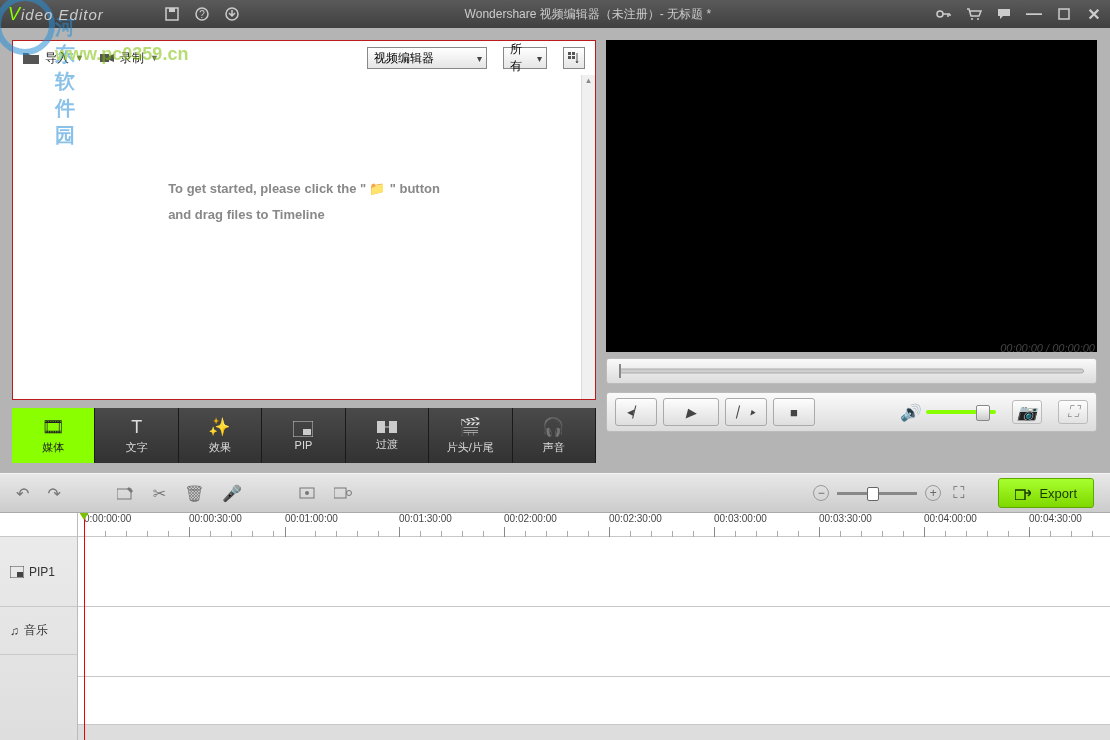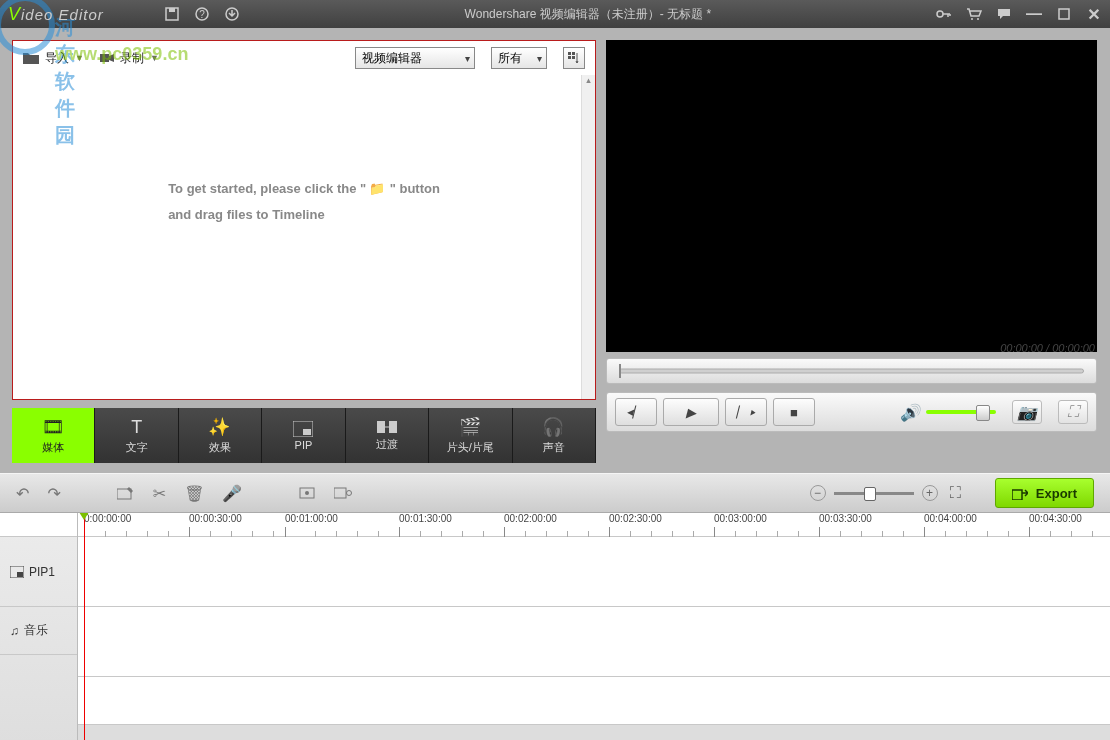--- a/index.html
+++ b/index.html
@@ -23,21 +23,21 @@
 
 .main-row { display: flex; gap: 0; padding: 0; background: #b4b4b4; }
 .media-panel-wrap { width: 596px; }
 .media-panel { margin: 12px 0 8px 12px; background: #fff; height: 360px; position: relative; border: 1px solid #b91c1c; }
 .media-toolbar { height: 34px; display: flex; align-items: center; padding: 0 10px; gap: 16px; }
 .media-toolbar .left-btn { display: flex; align-items: center; gap: 6px; font-size: 12px; color: #222; cursor: pointer; }
 .media-toolbar .spacer { flex: 1; }
 .select { height: 22px; border: 1px solid #888; font-size: 12px; background: linear-gradient(#fff,#e5e5e5); padding: 0 18px 0 6px; position: relative; display: inline-flex; align-items: center; cursor: pointer; }
 .select::after { content: "▾"; position: absolute; right: 4px; color: #444; font-size: 10px; }
 .select.w1 { width: 120px; }
-.select.w2 { width: 56px; }
+.select.w2 { width: 44px; justify-content: flex-end; }
 .grid-btn { width: 22px; height: 22px; border: 1px solid #888; display: flex; align-items: center; justify-content: center; font-size: 10px; background: linear-gradient(#fff,#e5e5e5); cursor: pointer; }
 .media-empty { position: absolute; top: 45%; left: 50%; transform: translate(-50%,-50%); text-align: left; color: #888; font-size: 13px; line-height: 2; font-weight: bold; }
 .media-empty .folder-glyph { color: #888; }
 .media-scroll { position: absolute; right: 0; top: 34px; bottom: 0; width: 14px; background: #f0f0f0; border-left: 1px solid #ddd; }
 .media-scroll .up { position: absolute; top: 0; width: 100%; text-align: center; font-size: 9px; color: #888; }
 
 
 .cat-tabs { display: flex; margin: 0 0 0 12px; height: 55px; }
 .cat-tab { flex: 1; background: linear-gradient(#4a4a4a,#323232); color: #ddd; display: flex; flex-direction: column; align-items: center; justify-content: center; gap: 2px; font-size: 11px; border-right: 1px solid #1a1a1a; cursor: pointer; }
 .cat-tab.active { background: #8aff00; color: #222; }
@@ -58,21 +58,21 @@
 .vol-track::after { content: ""; position: absolute; right: 6px; top: -5px; width: 12px; height: 14px; background: linear-gradient(#fff,#ccc); border: 1px solid #888; border-radius: 2px; }
 .cam-btn, .fs-btn { width: 30px; height: 24px; border: 1px solid #bbb; background: linear-gradient(#fdfdfd,#e2e2e2); border-radius: 3px; display: flex; align-items: center; justify-content: center; color: #888; margin-left: 10px; cursor: pointer; }
 
 
 .timeline-toolbar { height: 40px; background: linear-gradient(#e8e8e8,#cccccc); border-top: 1px solid #f5f5f5; border-bottom: 1px solid #aaa; display: flex; align-items: center; padding: 0 16px; gap: 18px; margin-top: 10px; }
 .tl-btn { color: #777; font-size: 16px; cursor: pointer; }
 .tl-spacer { flex: 1; }
 .zoom-slider { display: flex; align-items: center; gap: 8px; }
 .zoom-track { width: 80px; height: 3px; background: #888; position: relative; }
 .zoom-track::after { content: ""; position: absolute; left: 30px; top: -5px; width: 10px; height: 12px; background: #fff; border: 1px solid #666; border-radius: 2px; }
-.export-btn { background: linear-gradient(#a8ff2e,#7fd800); border: 1px solid #5fa800; border-radius: 3px; height: 30px; padding: 0 16px; display: flex; align-items: center; gap: 8px; font-size: 13px; color: #1a3a00; font-weight: bold; cursor: pointer; margin-left: 16px; }
+.export-btn { background: linear-gradient(#a8ff2e,#7fd800); border: 1px solid #5fa800; border-radius: 3px; height: 30px; padding: 0 16px; display: flex; align-items: center; gap: 8px; font-size: 13px; color: #1a3a00; font-weight: normal; cursor: pointer; margin-left: 16px; }
 
 
 .timeline { background: #fff; flex: 1; display: flex; height: 262px; }
 .track-labels { width: 78px; background: linear-gradient(#ececec,#dcdcdc); border-right: 1px solid #bbb; }
 .track-label { height: 70px; display: flex; align-items: center; padding-left: 10px; font-size: 12px; color: #333; gap: 5px; border-bottom: 1px solid #c8c8c8; }
 .track-label.ruler { height: 24px; border-bottom: 1px solid #c8c8c8; }
 .track-label.music { height: 48px; }
 .tracks { flex: 1; position: relative; overflow: hidden; }
 .ruler { height: 24px; background: #fff; position: relative; border-bottom: 1px solid #c8c8c8; }
 .ruler .tick { position: absolute; top: 0; font-size: 10px; color: #444; }

